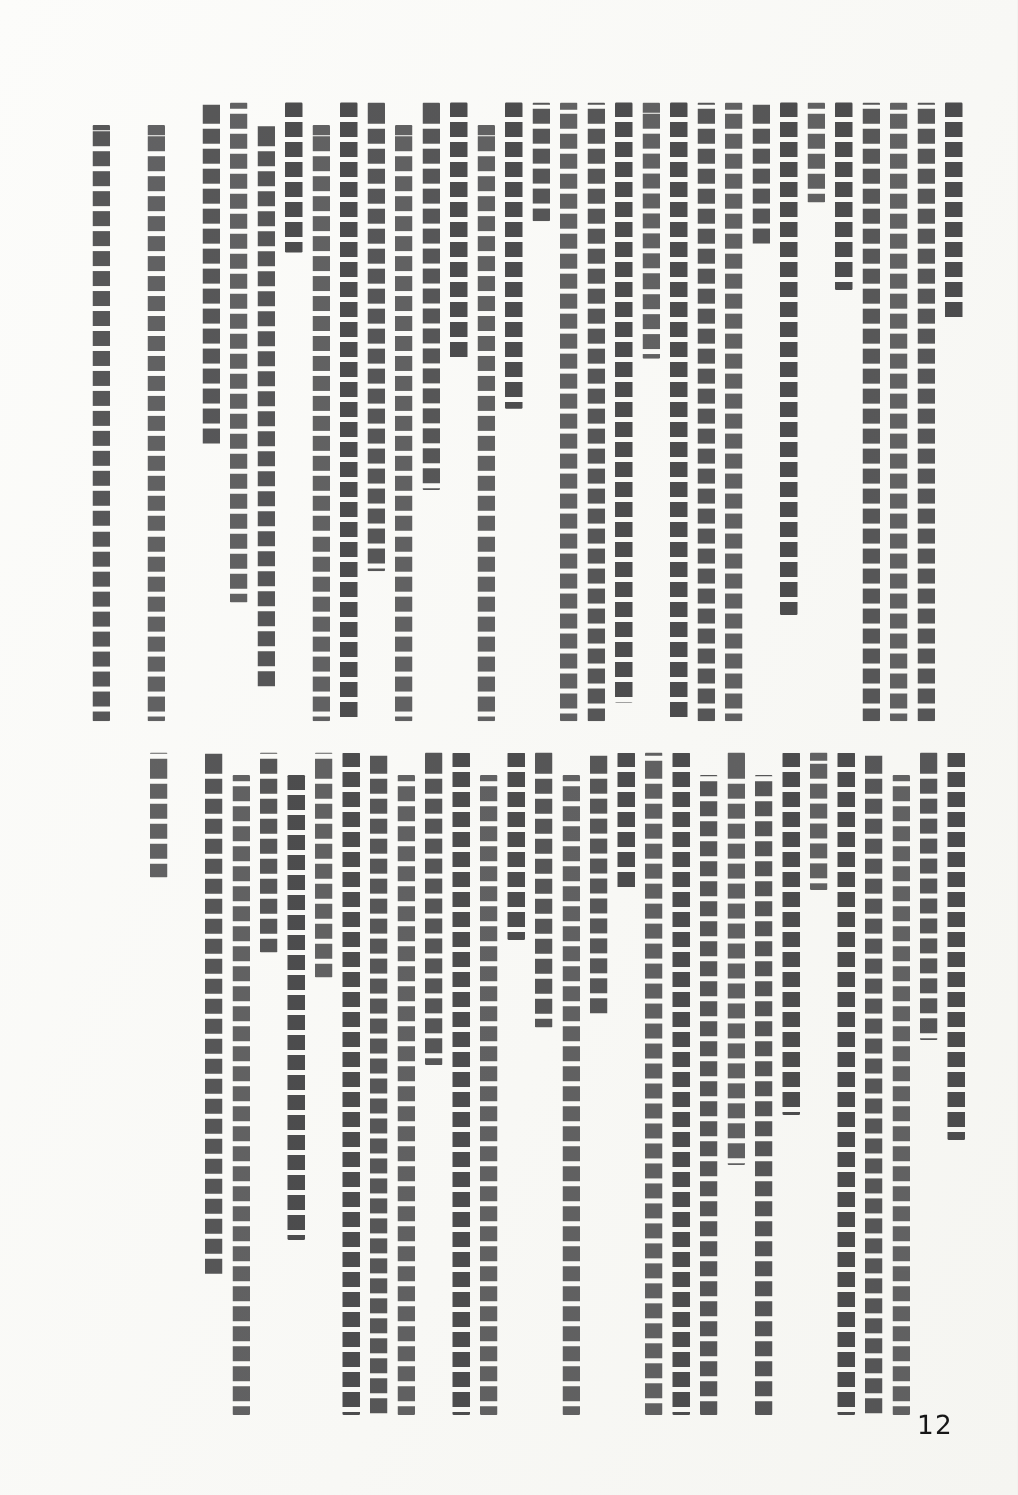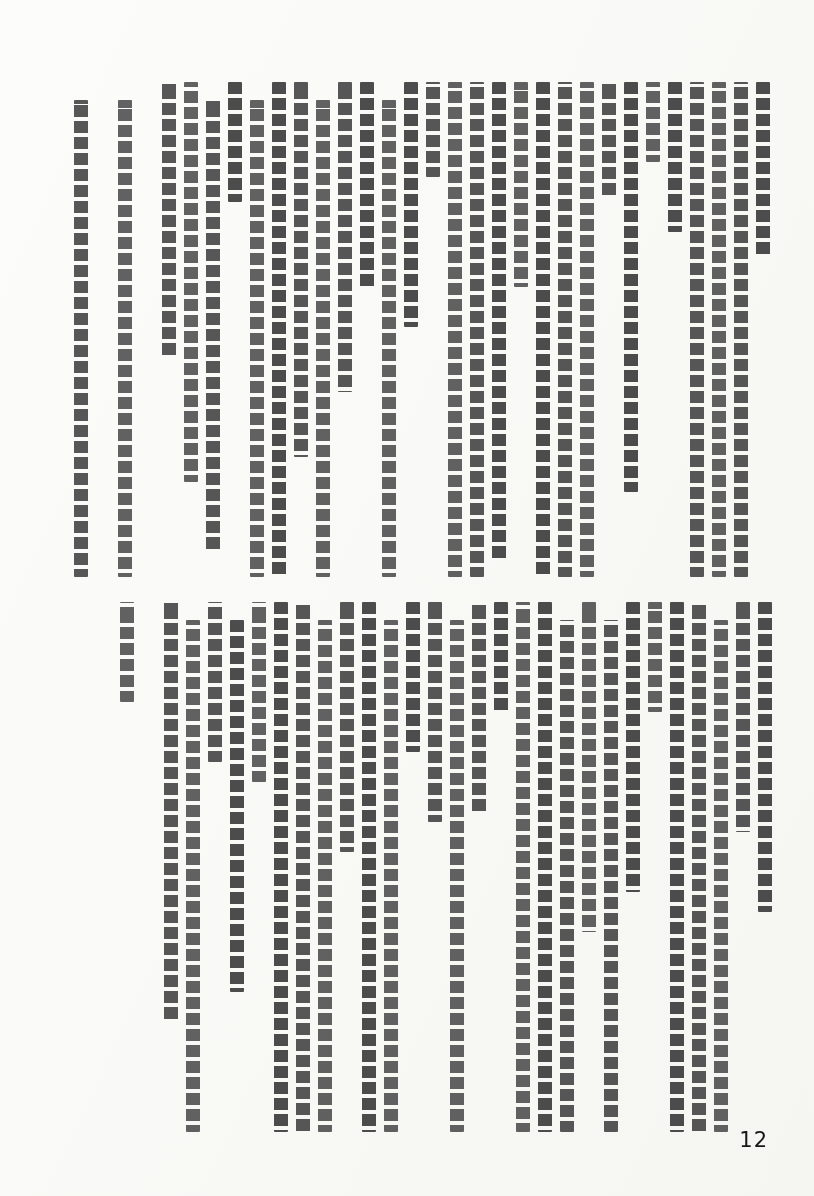--- a/index.html
+++ b/index.html
@@ -61,21 +61,21 @@
   }
 
   .col:nth-child(2n) .ink { background-position-y: 5px; opacity: 0.94; }
   .col:nth-child(3n) .ink { background-position-y: 9px; opacity: 0.88; }
 
   .page-number {
     position: absolute;
     top: 1128px;
     left: 728px;
     width: 40px;
-    text-align: right;
+    text-align: center;
     font-size: 21px;
     letter-spacing: 1px;
     color: #161616;
     font-family: "DejaVu Sans", sans-serif;
   }
 </style>
 </head>
 <body>
 
 <div class="page">

